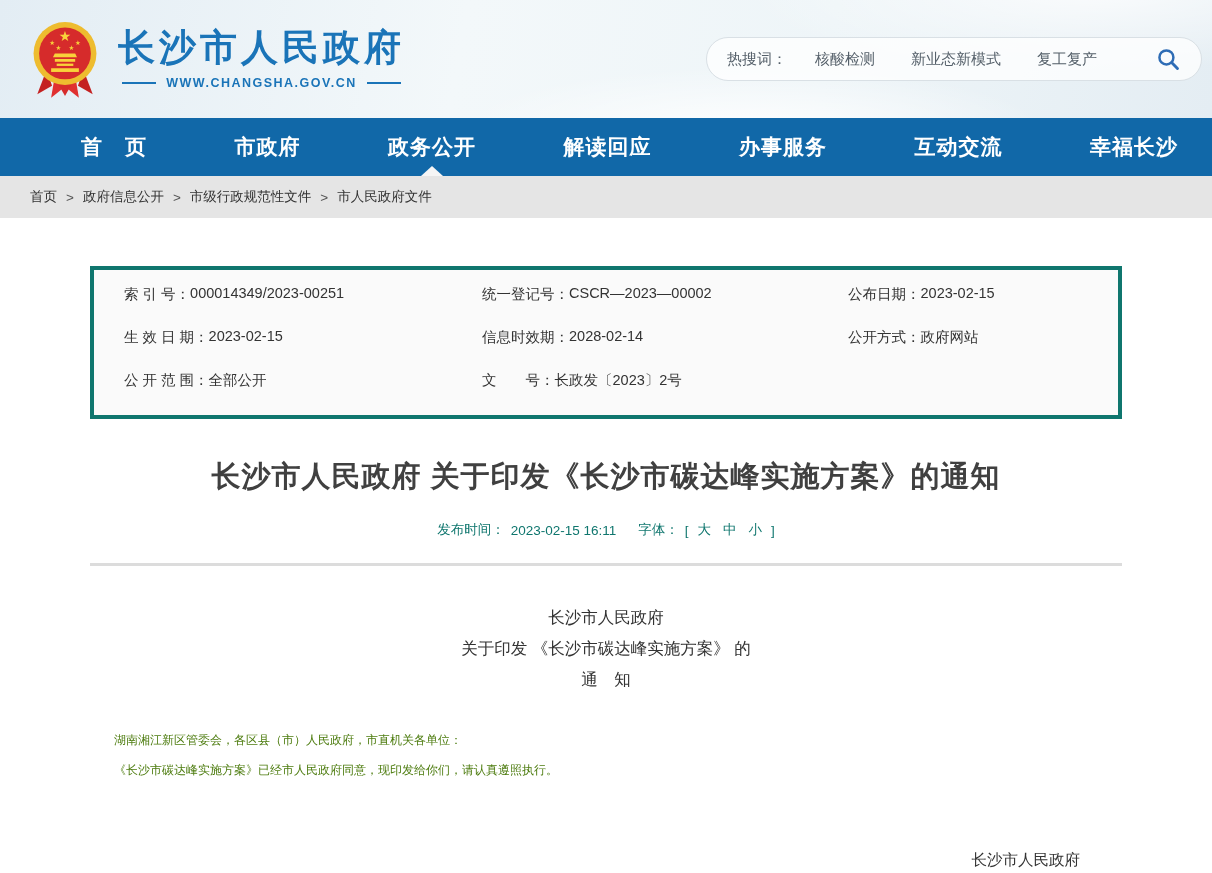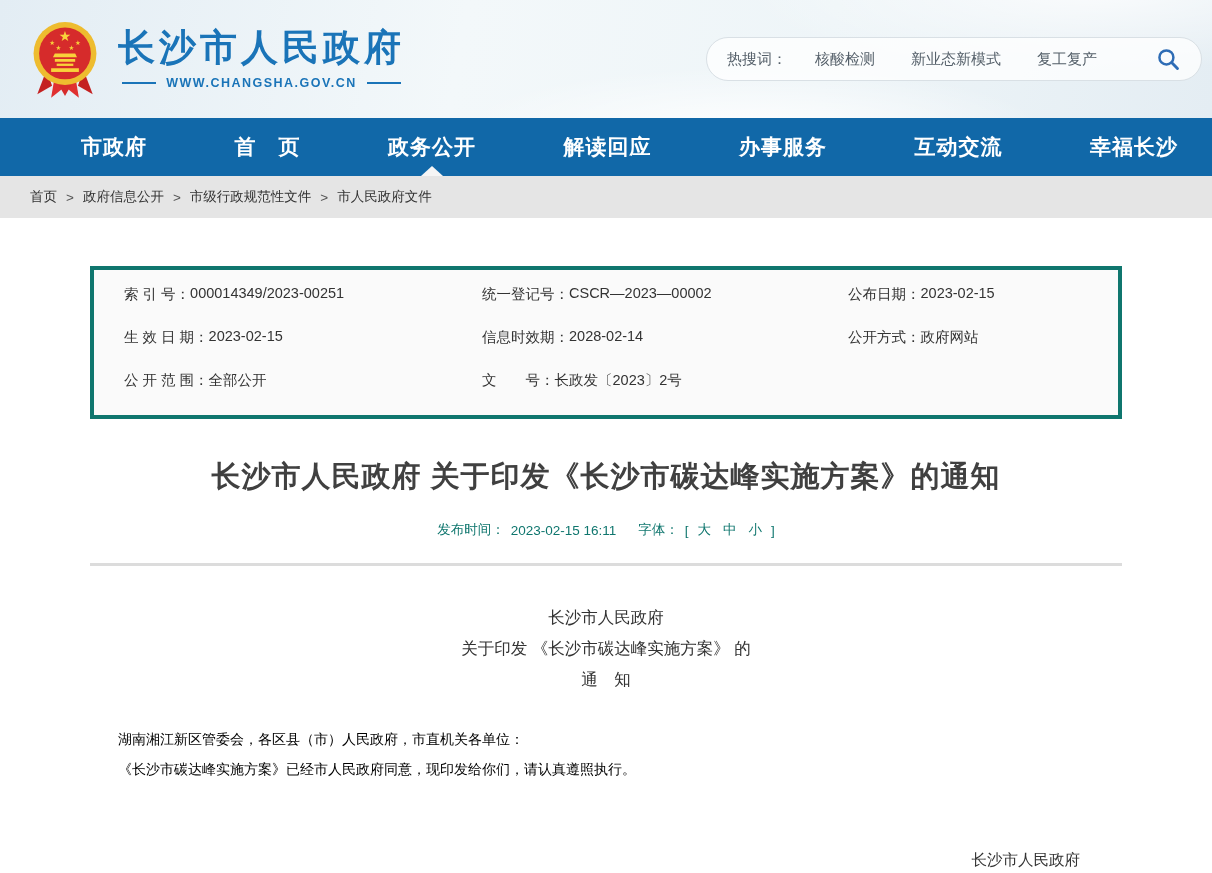--- a/index.html
+++ b/index.html
@@ -82,21 +82,21 @@
   .pub-meta{
     margin-top:24px; text-align:center; font-size:13.5px; color:#0f766e;
     display:flex; justify-content:center; align-items:center; gap:6px;
   }
   .font-size-btn{ cursor:pointer; margin:0 3px; }
   .divider{ margin-top:24px; height:3px; background:#dcdcdc; }
 
   .doc-head{ margin-top:36px; text-align:center; font-size:16.5px; color:#333; }
   .doc-head-line{ line-height:31px; }
 
-  .doc-body{ margin-top:30px; font-size:14px; color:#000000;font-family:Liberation Mono, monospace; }
+  .doc-body{ margin-top:30px; font-size:12px; color:#4d7c0f; }
   .doc-body p{ text-indent:2em; line-height:30px; }
 
   .signature{ margin-top:58px; padding-right:42px; text-align:right;
     font-size:15.5px; color:#333; }
   .signature div{ line-height:33px; }
 </style>
 </head>
 <body>
 
 <div class="header">
@@ -140,25 +140,25 @@
       <svg width="25" height="25" viewBox="0 0 24 24">
         <circle cx="10" cy="10" r="6.7" fill="none" stroke="#2e6cb5" stroke-width="2.4"></circle>
         <line x1="15.2" y1="15.2" x2="20.6" y2="20.6" stroke="#2e6cb5" stroke-width="2.8" stroke-linecap="round"></line>
       </svg>
     </span>
   </div>
 </div>
 
 <div class="nav">
   <div class="nav-item">
+    <span>首　页</span>
+
+  </div>
+  <div class="nav-item">
     <span>市政府</span>
-
-  </div>
-  <div class="nav-item">
-    <span>首　页</span>
 
   </div>
   <div class="nav-item active">
     <span>政务公开</span>
     <span class="nav-tri"></span>
   </div>
   <div class="nav-item">
     <span>解读回应</span>
 
   </div>

